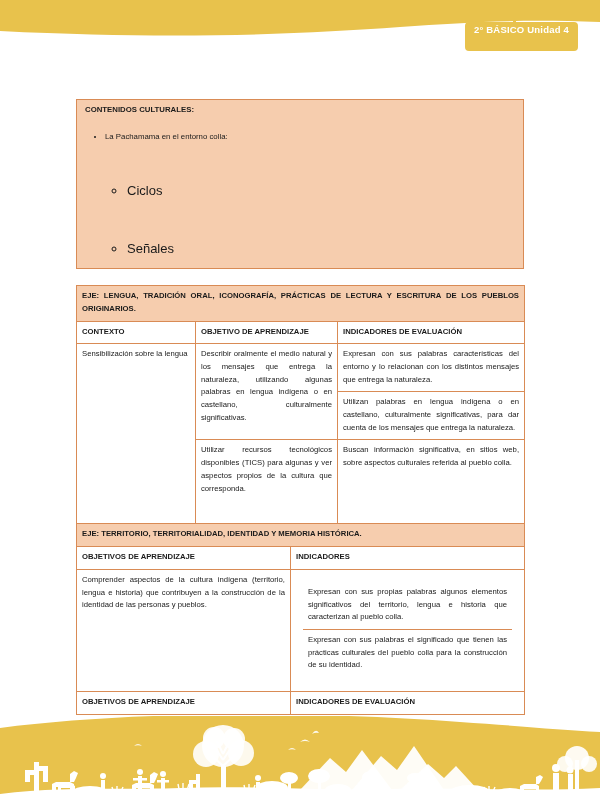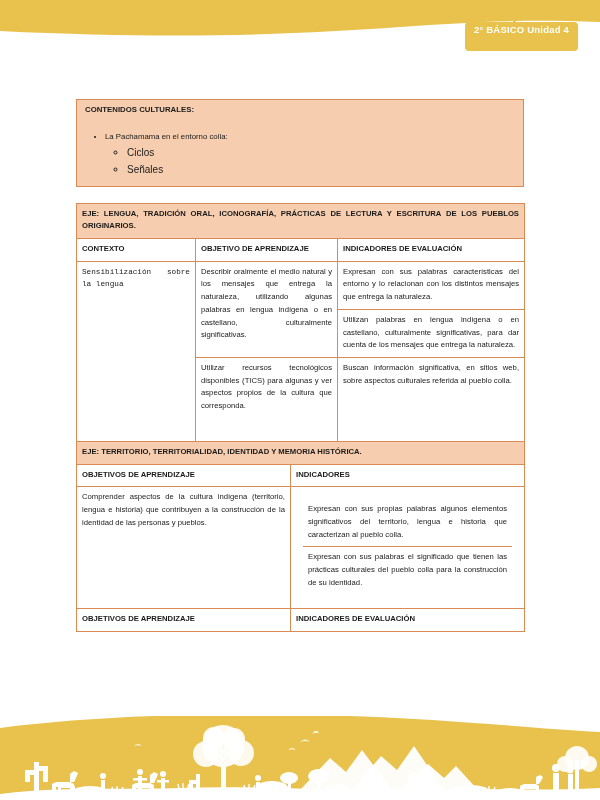--- a/index.html
+++ b/index.html
@@ -76,21 +76,21 @@
     border: 1px solid #d98b55;
     padding: 4px 5px 5px 5px;
     vertical-align: top;
     font-size: 7.7px;
     line-height: 1.65;
     color: #1a1a1a;
     text-align: justify;
     -moz-hyphens: none;
     hyphens: none;
   }
-  td.left { text-align: left; font-family: Liberation Mono, monospace; }
+  td.left { text-align: left; }
   .band {
     background: #f6cdae;
     font-weight: bold;
     font-size: 7.7px;
     text-align: left;
   }
   .hdr {
     background: #ffffff;
     font-weight: bold;
     text-align: center;
@@ -118,23 +118,24 @@
     font-size: 7.8px;
     color: #1a1a1a;
     line-height: 1.75;
   }
   ul.lvl2 {
     margin: 0;
     padding-left: 22px;
     list-style: circle;
   }
   ul.lvl2 > li {
-    font-size: 10px;
+    font-size: 13px;
     color: #1a1a1a;
     line-height: 1.75;
+    margin-top: 36px;
   }
 </style>
 </head>
 <body>
 
 <div id="header-band">
   <svg width="600" height="62" viewBox="0 0 600 62" xmlns="http://www.w3.org/2000/svg">
     <path d="M0,0 L600,0 L600,22 C520,19 470,22 400,27 C300,34 180,40 0,31 Z" fill="#e8c24c"></path>
   </svg>
 </div>

